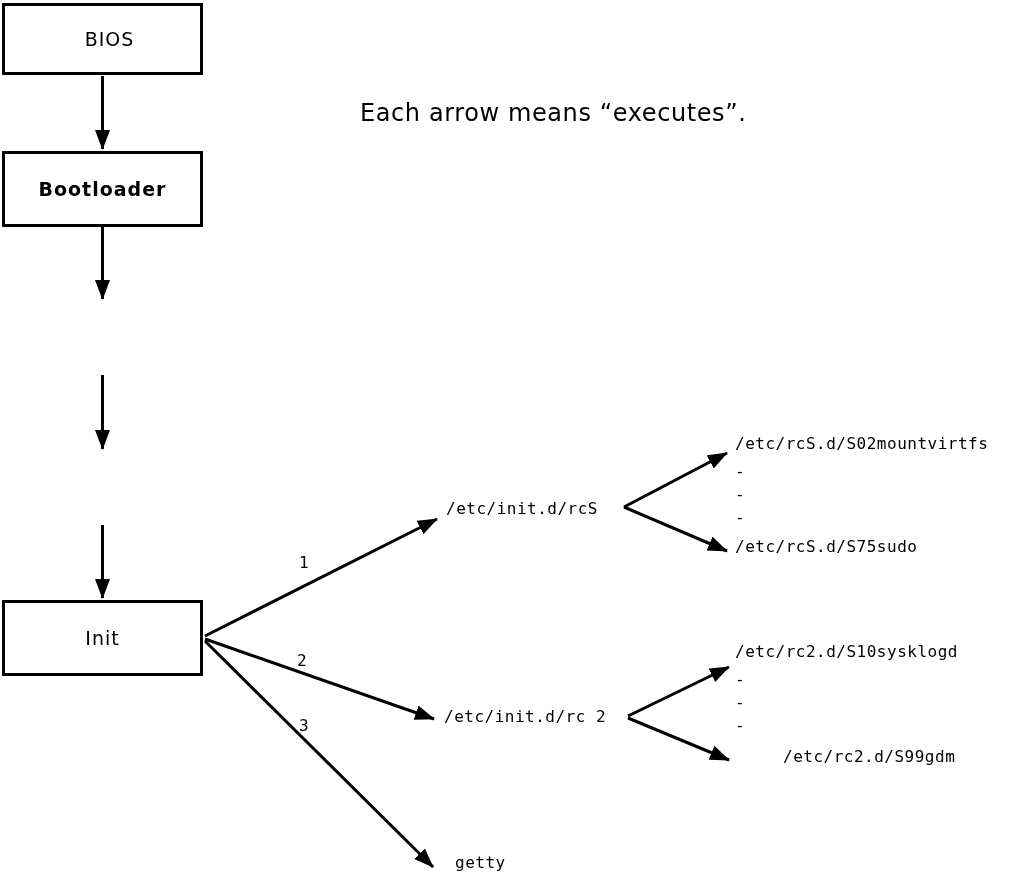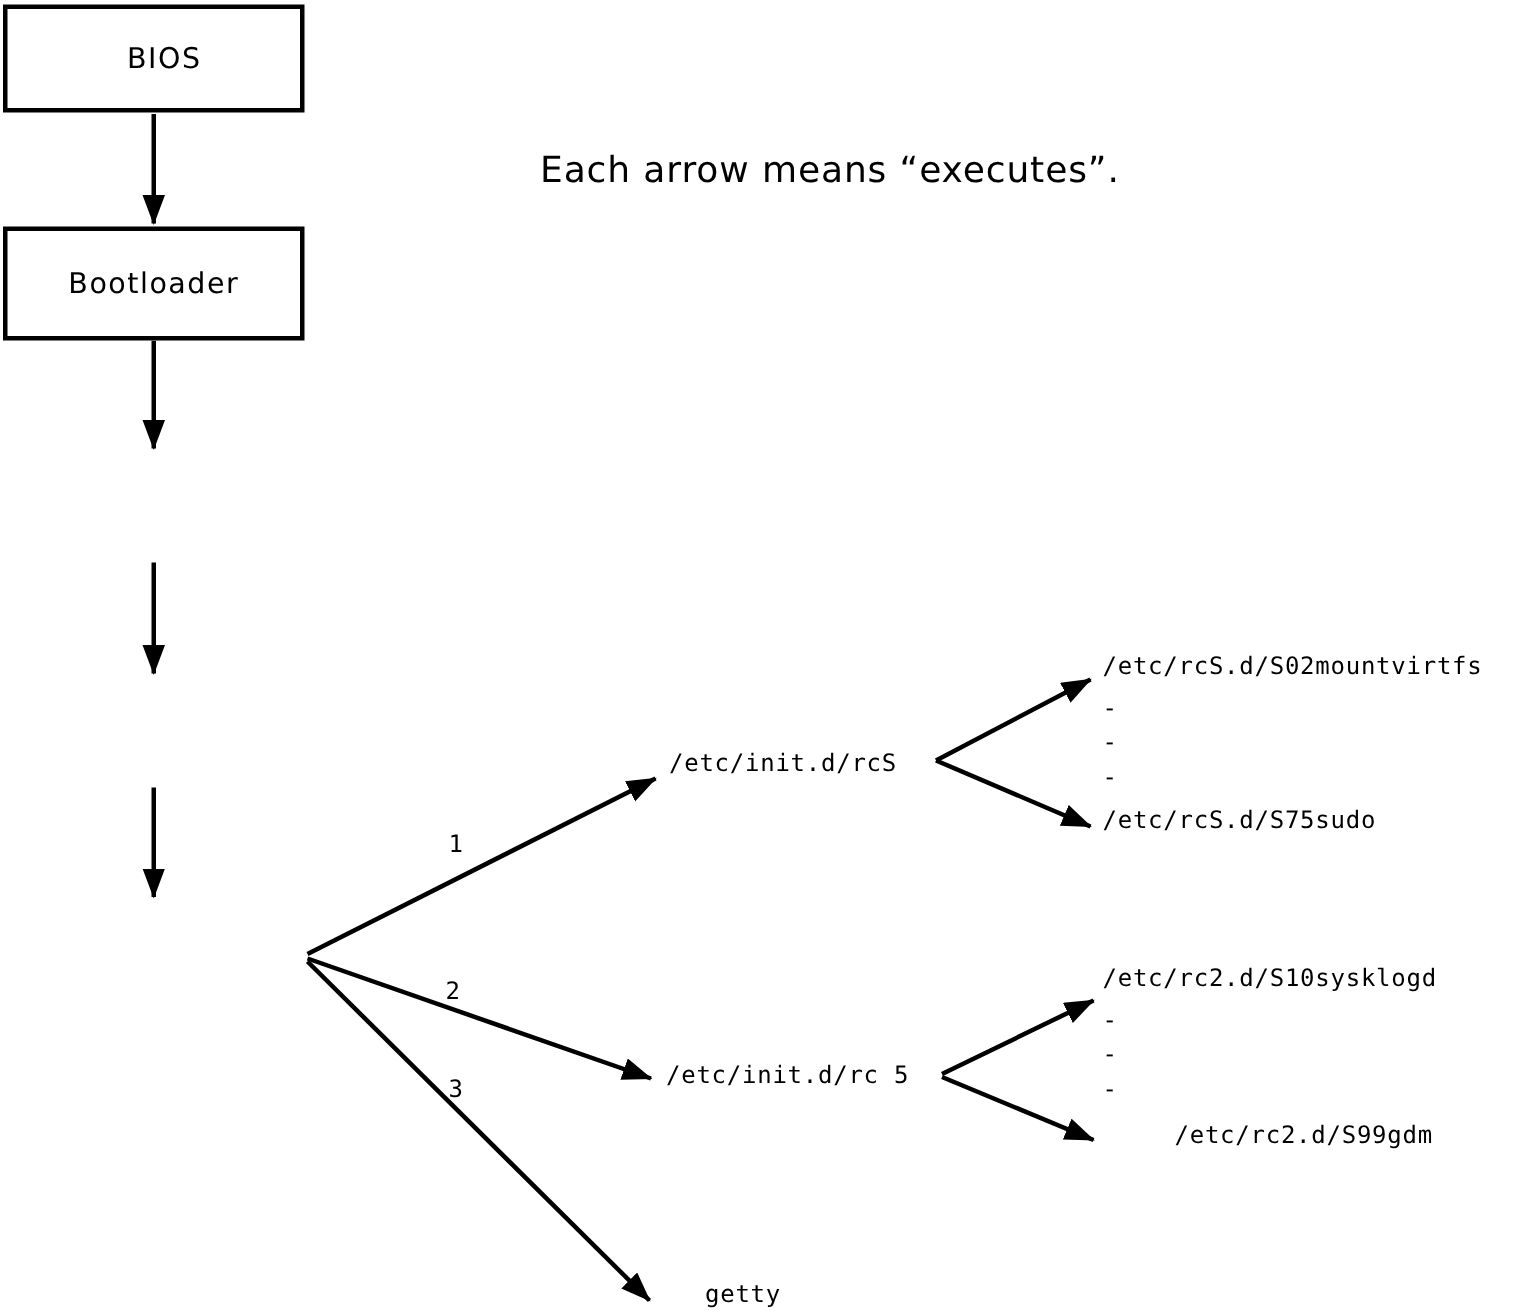--- a/index.html
+++ b/index.html
@@ -9,35 +9,35 @@
   }
   .arrows{position:absolute;left:0;top:0;width:1024px;height:875px;}
   .arrows line{stroke:#000;stroke-width:3;}
   .box{
     position:absolute;left:2px;width:201px;box-sizing:border-box;
     border:3px solid #000;background:#ffffff;
     display:flex;align-items:center;justify-content:center;
     font-size:19px;letter-spacing:1px;white-space:nowrap;
   }
   .box-bios{top:3px;height:72px;padding-left:14px;}
-  .box-bootloader{top:151px;height:76px;}
+  .box-bootloader{top:151px;height:76px;font-weight:bold;}
   .box-kernel{top:301px;height:74px;}
   .box-initramfs{top:451px;height:74px;}
   .box-init{top:600px;height:76px;}
   .caption{
     position:absolute;left:360px;top:103px;
     font-size:24px;line-height:20px;letter-spacing:0.6px;white-space:pre;
   }
   .mono{
     position:absolute;font-family:"DejaVu Sans Mono","Liberation Mono",monospace;
     font-size:16px;line-height:20px;letter-spacing:0.5px;white-space:pre;
   }
   .t-rcs{left:446px;top:499px;}
   .t-rc2{left:444px;top:707px;}
-  .t-getty{left:470px;top:853px;}
+  .t-getty{left:455px;top:853px;}
   .n1{left:299px;top:553px;}
   .n2{left:297px;top:651px;}
   .n3{left:299px;top:716px;}
   .rcs-first{left:735px;top:434px;}
   .rcs-d1{left:735px;top:462px;}
   .rcs-d2{left:735px;top:485px;}
   .rcs-d3{left:735px;top:508px;}
   .rcs-last{left:735px;top:537px;}
   .rc2-first{left:735px;top:642px;}
   .rc2-d1{left:735px;top:670px;}
@@ -70,27 +70,30 @@
   </svg>
 
   <div class="caption">Each arrow means “executes”.</div>
 
   <div class="box box-bios">
     <span>BIOS</span>
   </div>
   <div class="box box-bootloader">
     <span>Bootloader</span>
   </div>
+  <div class="box box-init">
+    <span>Init</span>
+  </div>
 
   <div class="mono n1">1</div>
   <div class="mono n2">2</div>
   <div class="mono n3">3</div>
 
   <div class="mono t-rcs">/etc/init.d/rcS</div>
-  <div class="mono t-rc2">/etc/init.d/rc 5</div>
+  <div class="mono t-rc2">/etc/init.d/rc 2</div>
   <div class="mono t-getty">getty</div>
 
   <div class="mono rcs-first">/etc/rcS.d/S02mountvirtfs</div>
   <div class="mono rcs-d1">-</div>
   <div class="mono rcs-d2">-</div>
   <div class="mono rcs-d3">-</div>
   <div class="mono rcs-last">/etc/rcS.d/S75sudo</div>
 
   <div class="mono rc2-first">/etc/rc2.d/S10sysklogd</div>
   <div class="mono rc2-d1">-</div>

